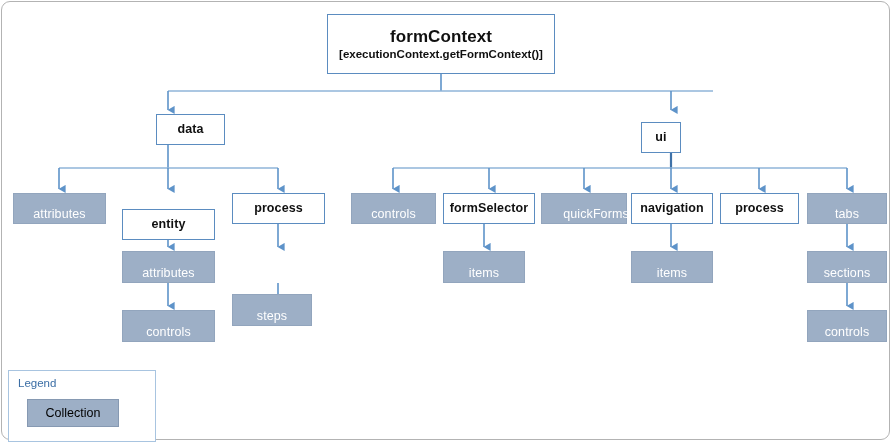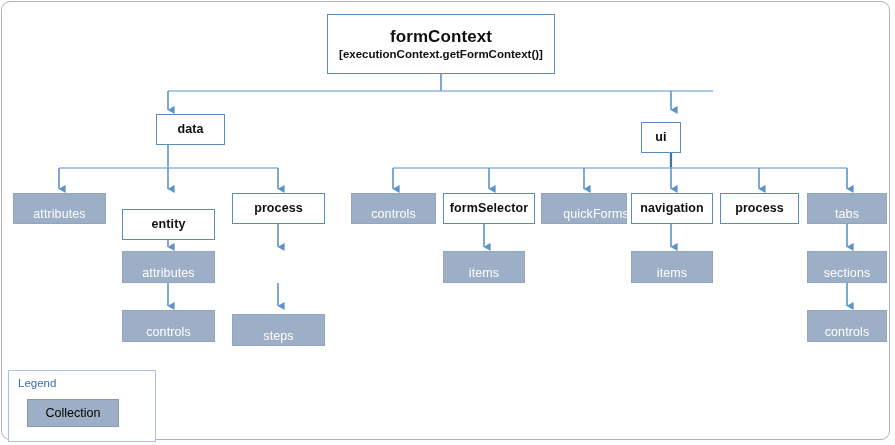--- a/index.html
+++ b/index.html
@@ -196,21 +196,21 @@
 
   <div class="node collection" style="left:122px; top:251px; width:93px; height:32px;">
     <div class="node-title">attributes</div>
   </div>
 
   <div class="node collection" style="left:122px; top:310px; width:93px; height:32px;">
     <div class="node-title">controls</div>
   </div>
 
 
-  <div class="node collection" style="left:232px; top:314px; width:93px; height:32px;align-items:center;">
+  <div class="node collection" style="left:232px; top:294px; width:80px; height:32px;align-items:center;">
     <div class="node-title">steps</div>
   </div>
 
   <div class="node collection" style="left:351px; top:193px; width:85px; height:31px;">
     <div class="node-title">controls</div>
   </div>
 
   <div class="node plain" style="left:443px; top:193px; width:92px; height:31px;">
     <div class="node-title">formSelector</div>
   </div>

